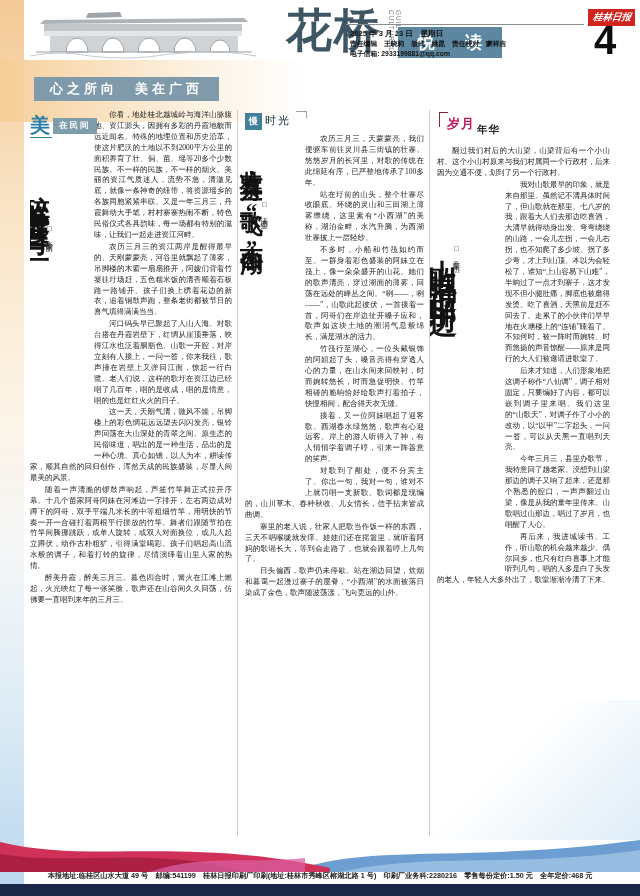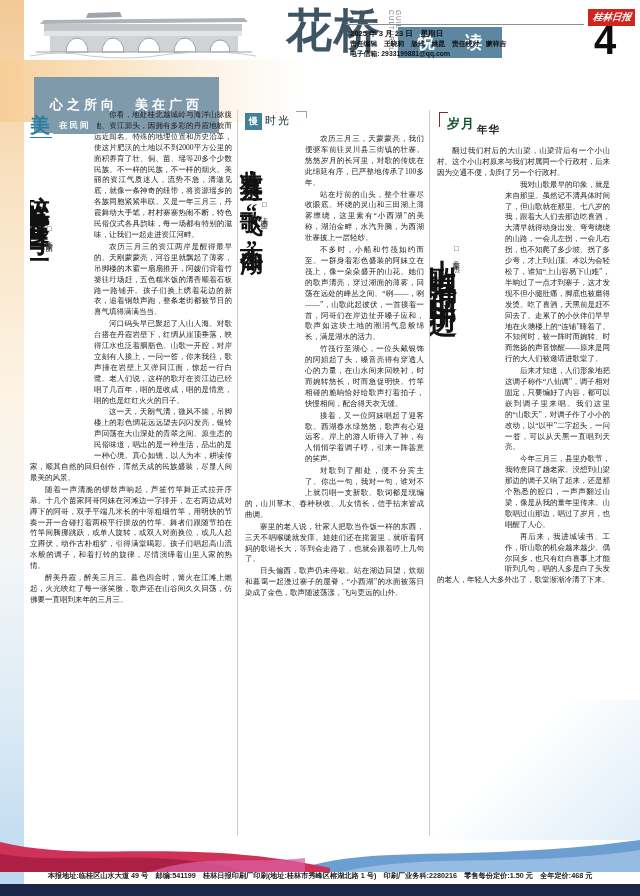--- a/index.html
+++ b/index.html
@@ -24,21 +24,21 @@
   .head-rule{position:absolute;left:346px;top:24px;width:238px;height:1px;background:#8a8f94;z-index:2;}
   .dateblock{position:absolute;left:350px;top:29px;width:238px;z-index:2;color:#101010;font-weight:700;}
   .dateblock .d1{font-size:7.6px;line-height:10px;}
   .dateblock .d2,.dateblock .d3{font-size:6.8px;line-height:9.5px;}
   .paper-logo{position:absolute;left:588px;top:9px;width:47px;height:17px;background:#d0241f;z-index:2;
     display:flex;align-items:center;justify-content:center;}
   .paper-logo span{color:#fff;font-size:9.5px;font-weight:700;font-style:italic;transform:skewX(-8deg);
     font-family:"Liberation Serif","DejaVu Serif",serif;}
   .page-num{position:absolute;left:594px;top:18px;z-index:2;font-size:40px;font-weight:900;color:#0d0d0d;line-height:44px;}
   .banner{position:absolute;left:34px;top:77px;height:24px;z-index:2;background:#7e9aab;color:#fff;
-    display:inline-flex;align-items:center;padding:16px 16px;font-size:13px;font-weight:700;letter-spacing:4px;}
+    display:inline-flex;align-items:center;padding:0 16px;font-size:13px;font-weight:700;letter-spacing:4px;}
   
   .content{position:absolute;left:30px;top:110px;width:580px;height:726px;display:flex;z-index:2;}
   .col{position:relative;height:726px;overflow:hidden;box-sizing:border-box;}
   .col1{width:202px;}
   .col2{width:187px;margin-left:5px;border-left:1px solid #c9ced3;padding-left:7px;}
   .col3{width:181px;margin-left:5px;border-left:1px solid #c9ced3;padding-left:7px;}
   .art-body{font-size:7.5px;line-height:10.9px;text-align:justify;color:#1c1c1c;
     font-family:"Liberation Serif","DejaVu Serif",serif;}
   .art-body p{margin:0 0 1px 0;text-indent:2em;}
   
@@ -48,21 +48,21 @@
   .tagbox{display:inline-block;background:#7f9cab;color:#fff;font-size:8.5px;font-weight:700;
     padding:2px 6px;margin-left:3px;vertical-align:4px;letter-spacing:2px;}
   .lab2{height:22px;margin-bottom:2px;white-space:nowrap;}
   .tagbox2{display:inline-block;background:#41809a;color:#fff;font-size:9px;font-weight:700;padding:2px 4px;}
   .lab2-txt{font-size:11px;font-weight:400;color:#16323f;margin-left:3px;letter-spacing:2px;}
   .bracket-r{display:inline-block;width:10px;height:6px;border-top:1px solid #9aa2a8;border-right:1px solid #9aa2a8;
     margin-left:5px;vertical-align:6px;}
   .lab3{height:30px;margin-bottom:2px;position:relative;white-space:nowrap;padding-left:10px;padding-top:4px;}
   .lab3::before{content:"";position:absolute;left:2px;top:2px;width:8px;height:14px;
     border-left:1px solid #7e2a33;border-top:1px solid #7e2a33;}
-  .lab3-big{font-size:13px;font-weight:900;color:#14532d;letter-spacing:1px;}
+  .lab3-big{font-size:13px;font-weight:900;color:#be185d;letter-spacing:1px;}
   .lab3-small{font-size:10.5px;font-weight:700;color:#222;position:relative;top:5px;left:2px;letter-spacing:1px;}
   
   .rail{float:left;margin-right:6px;}
   .rail1{width:58px;height:352px;padding-top:62px;box-sizing:border-box;}
   .rail2{width:54px;height:362px;padding-top:18px;box-sizing:border-box;}
   .rail3{width:62px;height:392px;padding-top:56px;box-sizing:border-box;}
   .vwrap{display:flex;flex-direction:row;}
   .vtitle{writing-mode:vertical-rl;text-orientation:upright;font-weight:900;color:#121212;
     font-family:"Liberation Serif","DejaVu Serif",serif;}
   .vt1{font-size:29px;letter-spacing:7px;}

